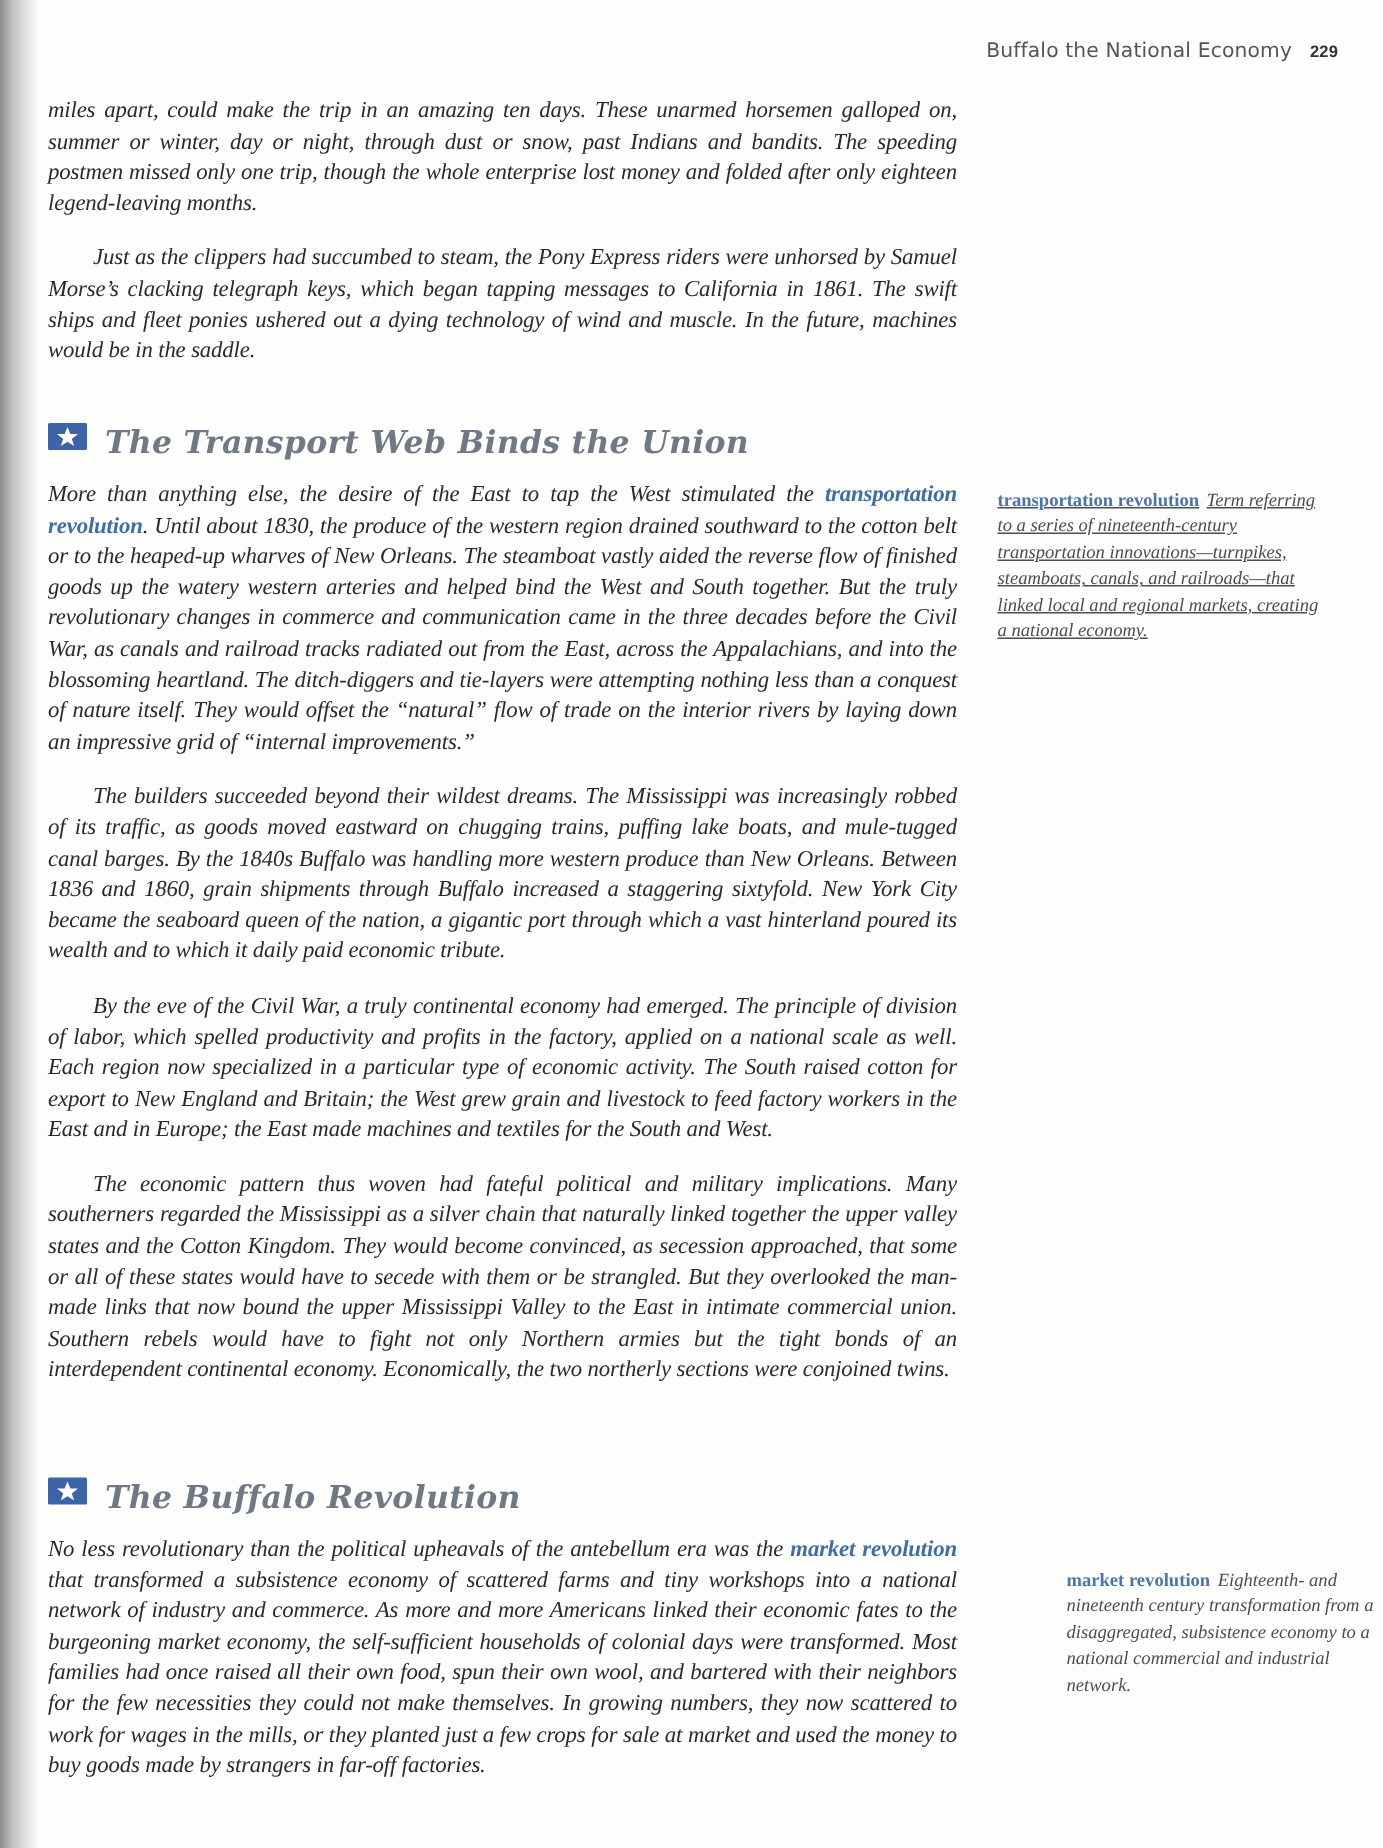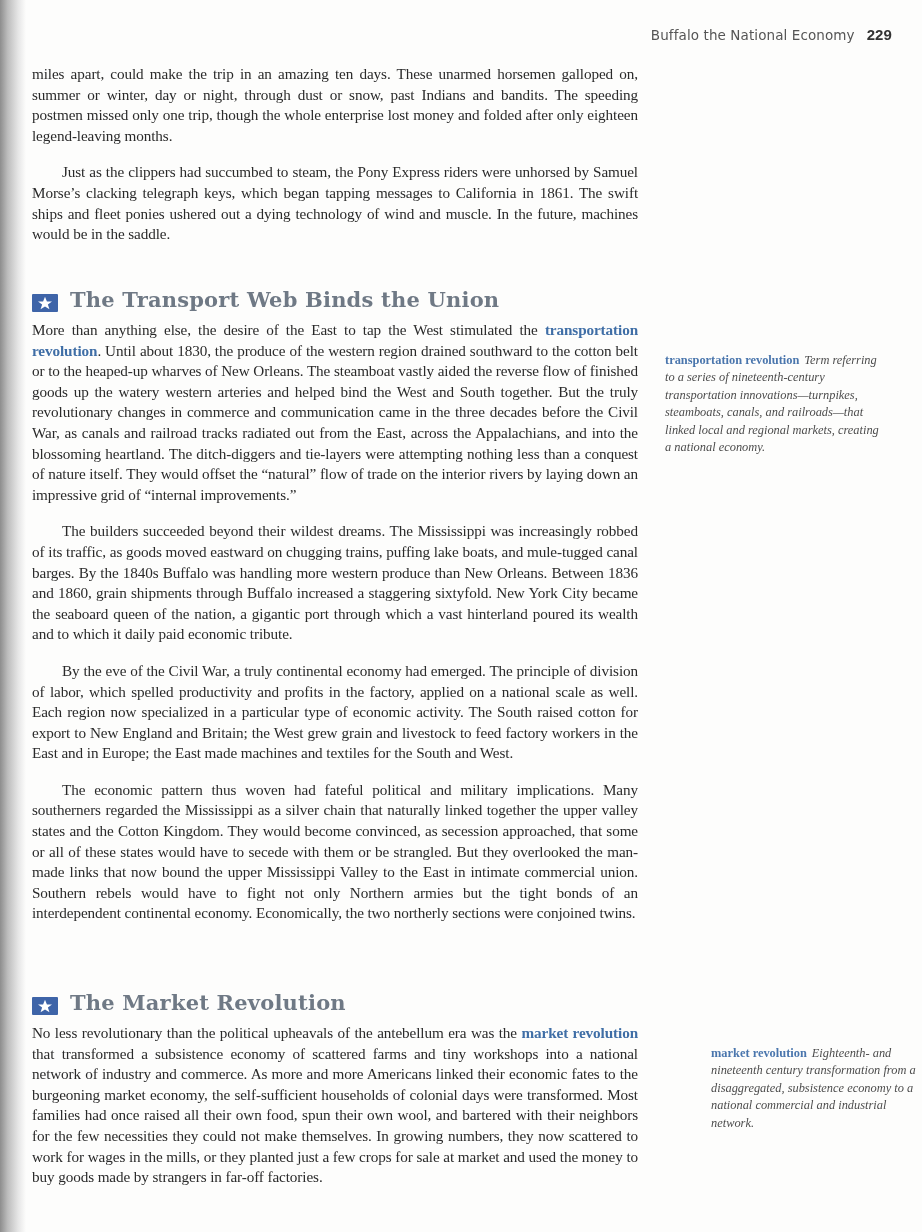--- a/index.html
+++ b/index.html
@@ -27,49 +27,50 @@
       top: 26px;
       right: 30px;
       font-family: "DejaVu Sans", sans-serif;
       font-size: 13.5px;
       color: #555;
       letter-spacing: 0.1px;
     }
     .running-head .page-num {
       font-family: "Liberation Sans", sans-serif;
       font-weight: bold;
-      font-size: 15px;
+      font-size: 11px;
       color: #333;
       margin-left: 12px;
     }
     .main-col {
       position: absolute;
       left: 32px;
       width: 606px;
+      font-style: italic;
     }
     p.body {
       margin: 0;
       font-size: 15.2px;
       line-height: 20.6px;
       text-align: justify;
       text-align-last: left;
       letter-spacing: -0.1px;
       hyphens: manual;
     }
     p.body.indent {
       text-indent: 30px;
       margin-top: 16px;
     }
     .term {
       color: #3f6ea6;
       font-weight: bold;
     }
     .section-head {
       display: flex;
-      align-items: flex-end;
+      align-items: flex-start;
       height: 30px;
     }
     .star-box {
       width: 26px;
       height: 18px;
       background: #3e64a8;
       display: flex;
       align-items: center;
       justify-content: center;
       margin-right: 12px;
@@ -124,32 +125,32 @@
     </div>
     <span class="section-title">The Transport Web Binds the Union</span>
   </div>
   <div style="height:8px"></div>
   <p class="body"><span>More than anything else, the desire of the East to tap the West stimulated the </span><span class="term">transportation revolution</span><span>. Until about 1830, the produce of the western region drained southward to the cotton belt or to the heaped-up wharves of New Orleans. The steamboat vastly aided the reverse flow of finished goods up the watery western arteries and helped bind the West and South together. But the truly revolutionary changes in commerce and communication came in the three decades before the Civil War, as canals and railroad tracks radiated out from the East, across the Appalachians, and into the blossoming heart­land. The ditch-diggers and tie-layers were attempting nothing less than a conquest of nature itself. They would offset the “natural” flow of trade on the interior rivers by laying down an impressive grid of “internal improvements.”</span></p>
   <p class="body indent">The builders succeeded beyond their wildest dreams. The Mississippi was increas­ingly robbed of its traffic, as goods moved eastward on chugging trains, puffing lake boats, and mule-tugged canal barges. By the 1840s Buffalo was handling more western produce than New Orleans. Between 1836 and 1860, grain shipments through Buffalo increased a staggering sixtyfold. New York City became the seaboard queen of the nation, a gigantic port through which a vast hinterland poured its wealth and to which it daily paid eco­nomic tribute.</p>
   <p class="body indent">By the eve of the Civil War, a truly continental economy had emerged. The principle of division of labor, which spelled productivity and profits in the factory, applied on a national scale as well. Each region now specialized in a particular type of economic activity. The South raised cotton for export to New England and Britain; the West grew grain and livestock to feed factory workers in the East and in Europe; the East made machines and textiles for the South and West.</p>
   <p class="body indent">The economic pattern thus woven had fateful political and military implications. Many southerners regarded the Mississippi as a silver chain that naturally linked together the upper valley states and the Cotton Kingdom. They would become convinced, as secession approached, that some or all of these states would have to secede with them or be strangled. But they overlooked the man-made links that now bound the upper Missis­sippi Valley to the East in intimate commercial union. Southern rebels would have to fight not only Northern armies but the tight bonds of an interdependent continental economy. Economically, the two northerly sections were conjoined twins.</p>
 </div>
 
-<div class="margin-gloss" style="top:352px;">
+<div class="margin-gloss" style="top:325px;text-decoration:underline;">
   <span class="gloss-term">transportation revolution</span><span class="gloss-def">Term referring to a series of nineteenth-century transportation innovations—turnpikes, steamboats, canals, and railroads—that linked local and regional markets, creating a national economy.</span>
 </div>
 
 <div class="main-col" style="top:985px;">
   <div class="section-head">
     <div class="star-box">
       <svg width="16" height="14" viewBox="0 0 24 22">
           <polygon points="12,1 15,8.5 23,8.5 16.5,13.5 19,21 12,16.5 5,21 7.5,13.5 1,8.5 9,8.5" fill="#ffffff"></polygon>
         </svg>
     </div>
-    <span class="section-title">The Market Revolution</span>
+    <span class="section-title">The Buffalo Revolution</span>
   </div>
   <div style="height:8px"></div>
   <p class="body"><span>No less revolutionary than the political upheavals of the antebellum era was the </span><span class="term">market revolution</span><span> that transformed a subsistence economy of scattered farms and tiny workshops into a national network of industry and commerce. As more and more Ameri­cans linked their economic fates to the burgeoning market economy, the self-sufficient households of colonial days were transformed. Most families had once raised all their own food, spun their own wool, and bartered with their neighbors for the few necessities they could not make themselves. In growing numbers, they now scattered to work for wages in the mills, or they planted just a few crops for sale at market and used the money to buy goods made by strangers in far-off factories.</span></p>
 </div>
 
 <div class="margin-gloss" style="top:1045px;margin-left:46px;">
   <span class="gloss-term">market revolution</span><span class="gloss-def">Eighteenth- and nineteenth century transformation from a disaggregated, subsistence economy to a national commercial and industrial network.</span>
 </div>
 
 </body></html>

